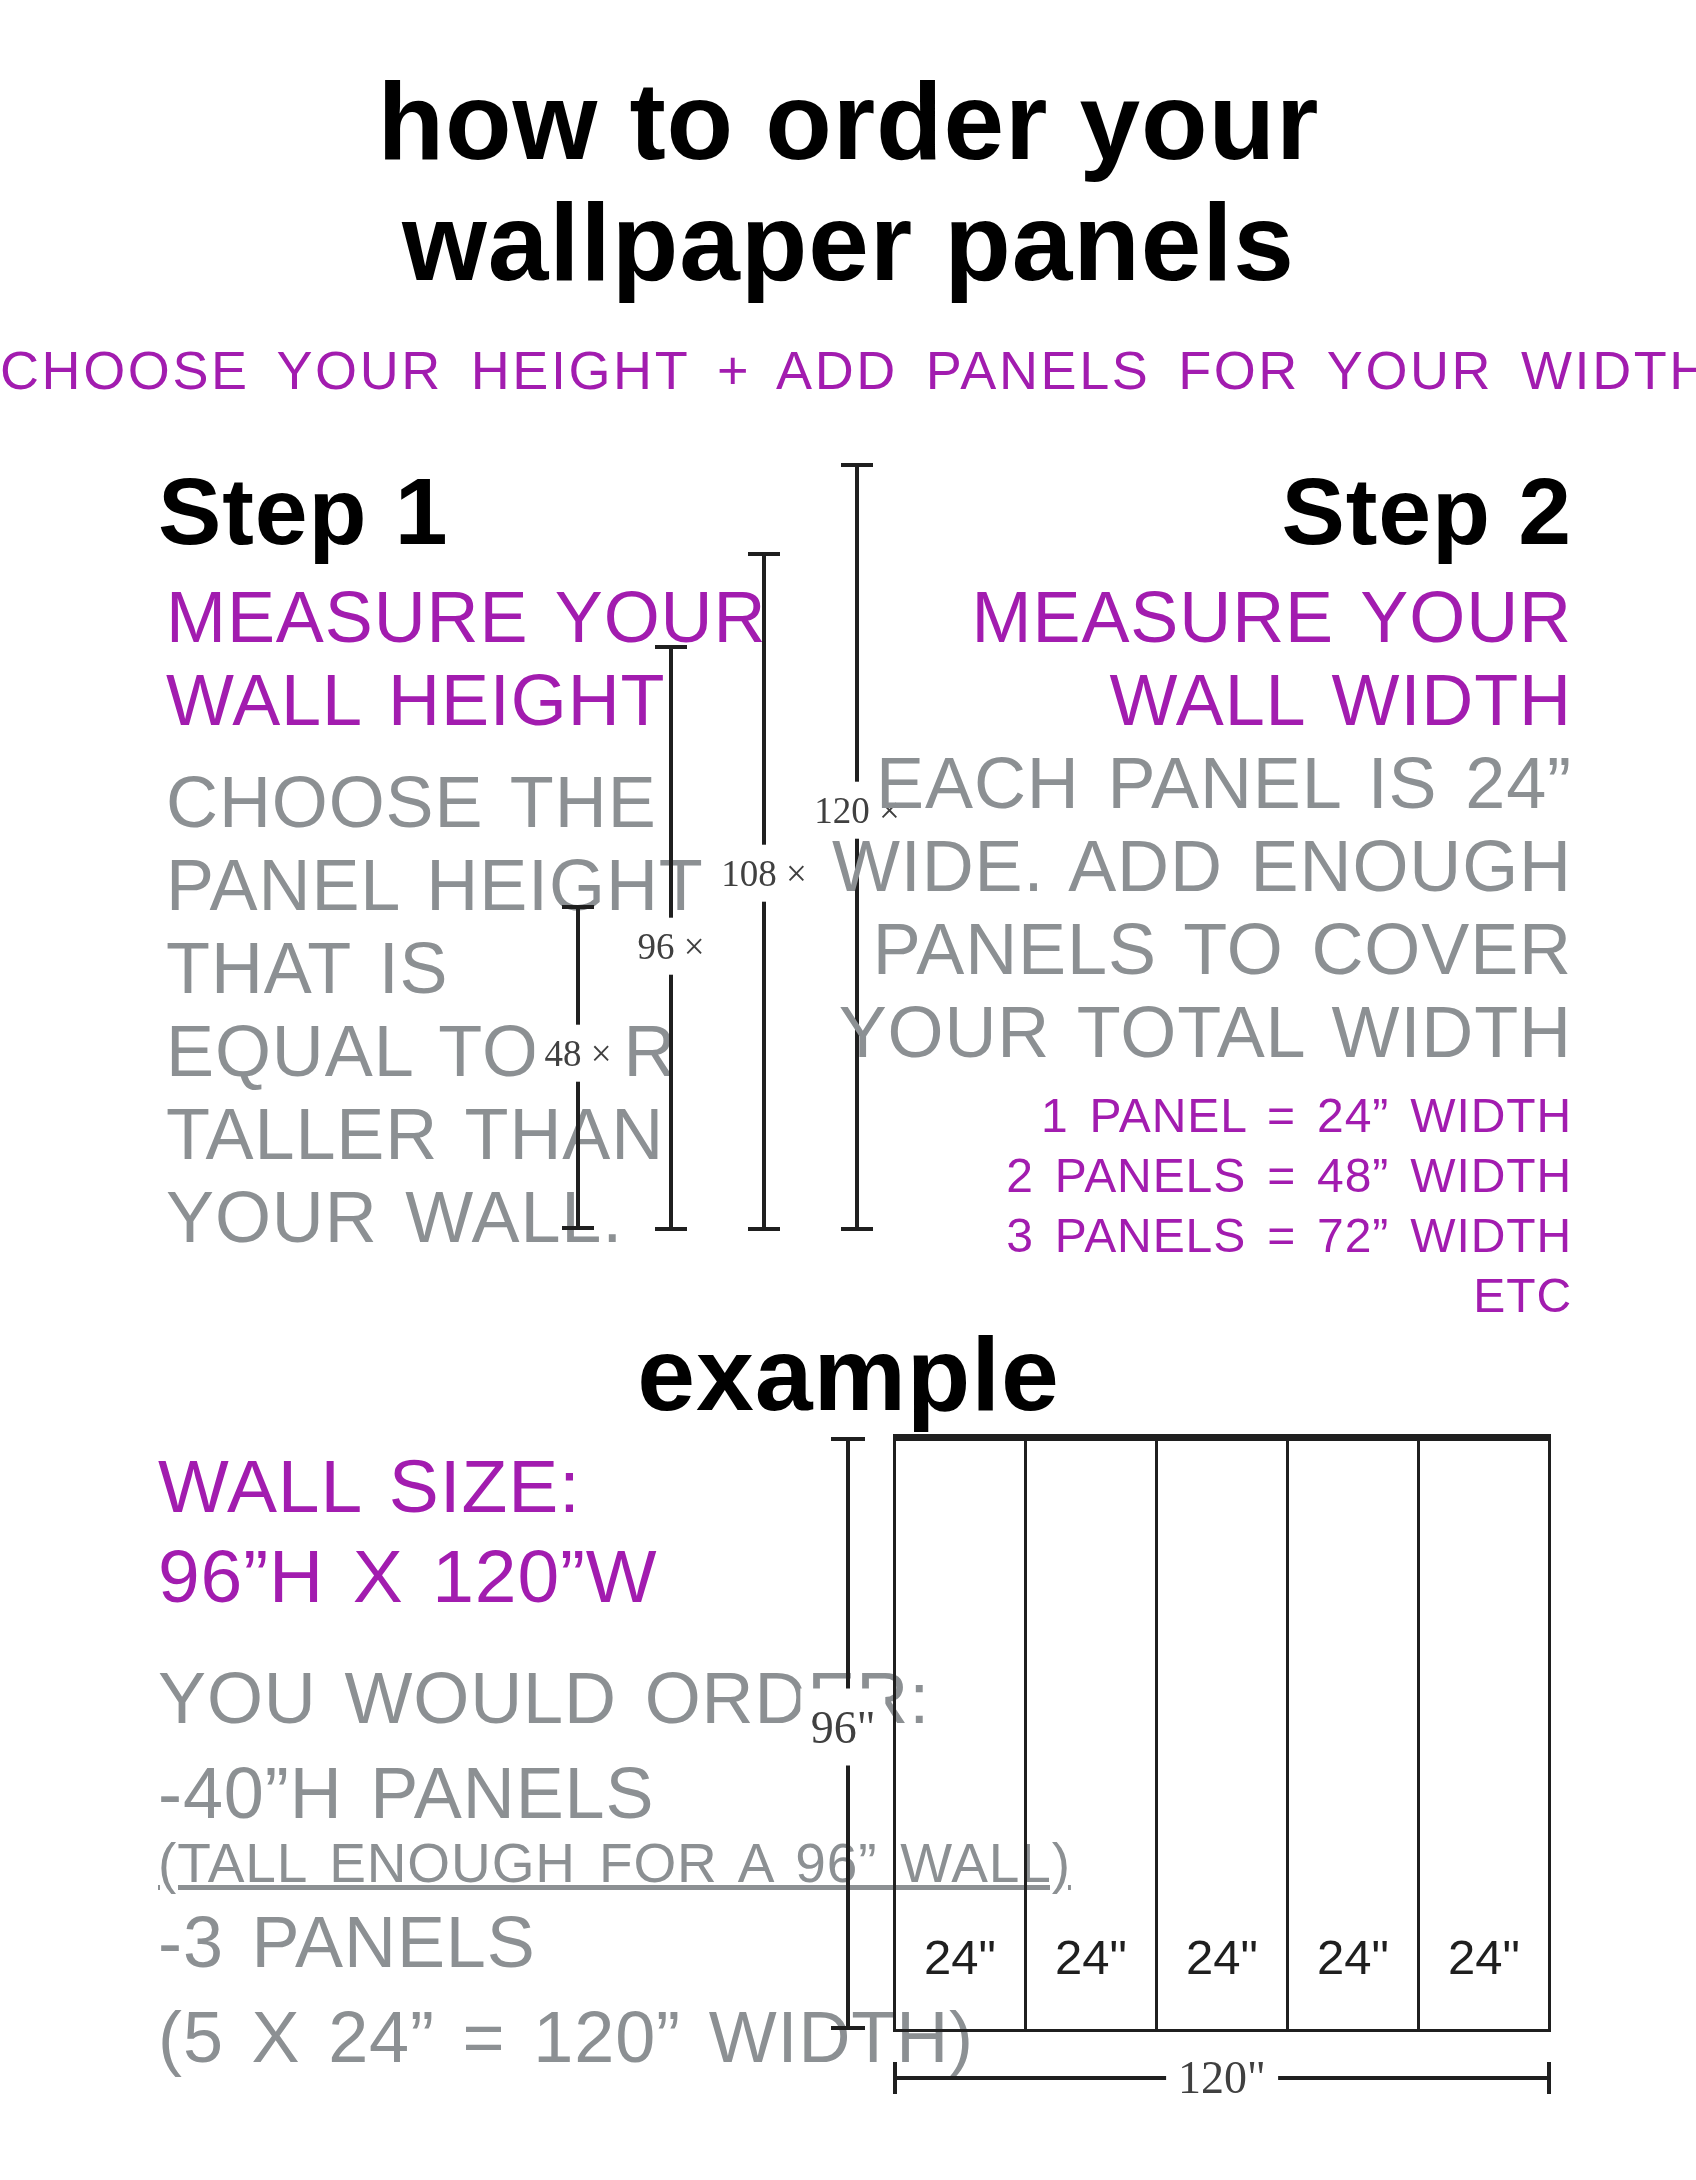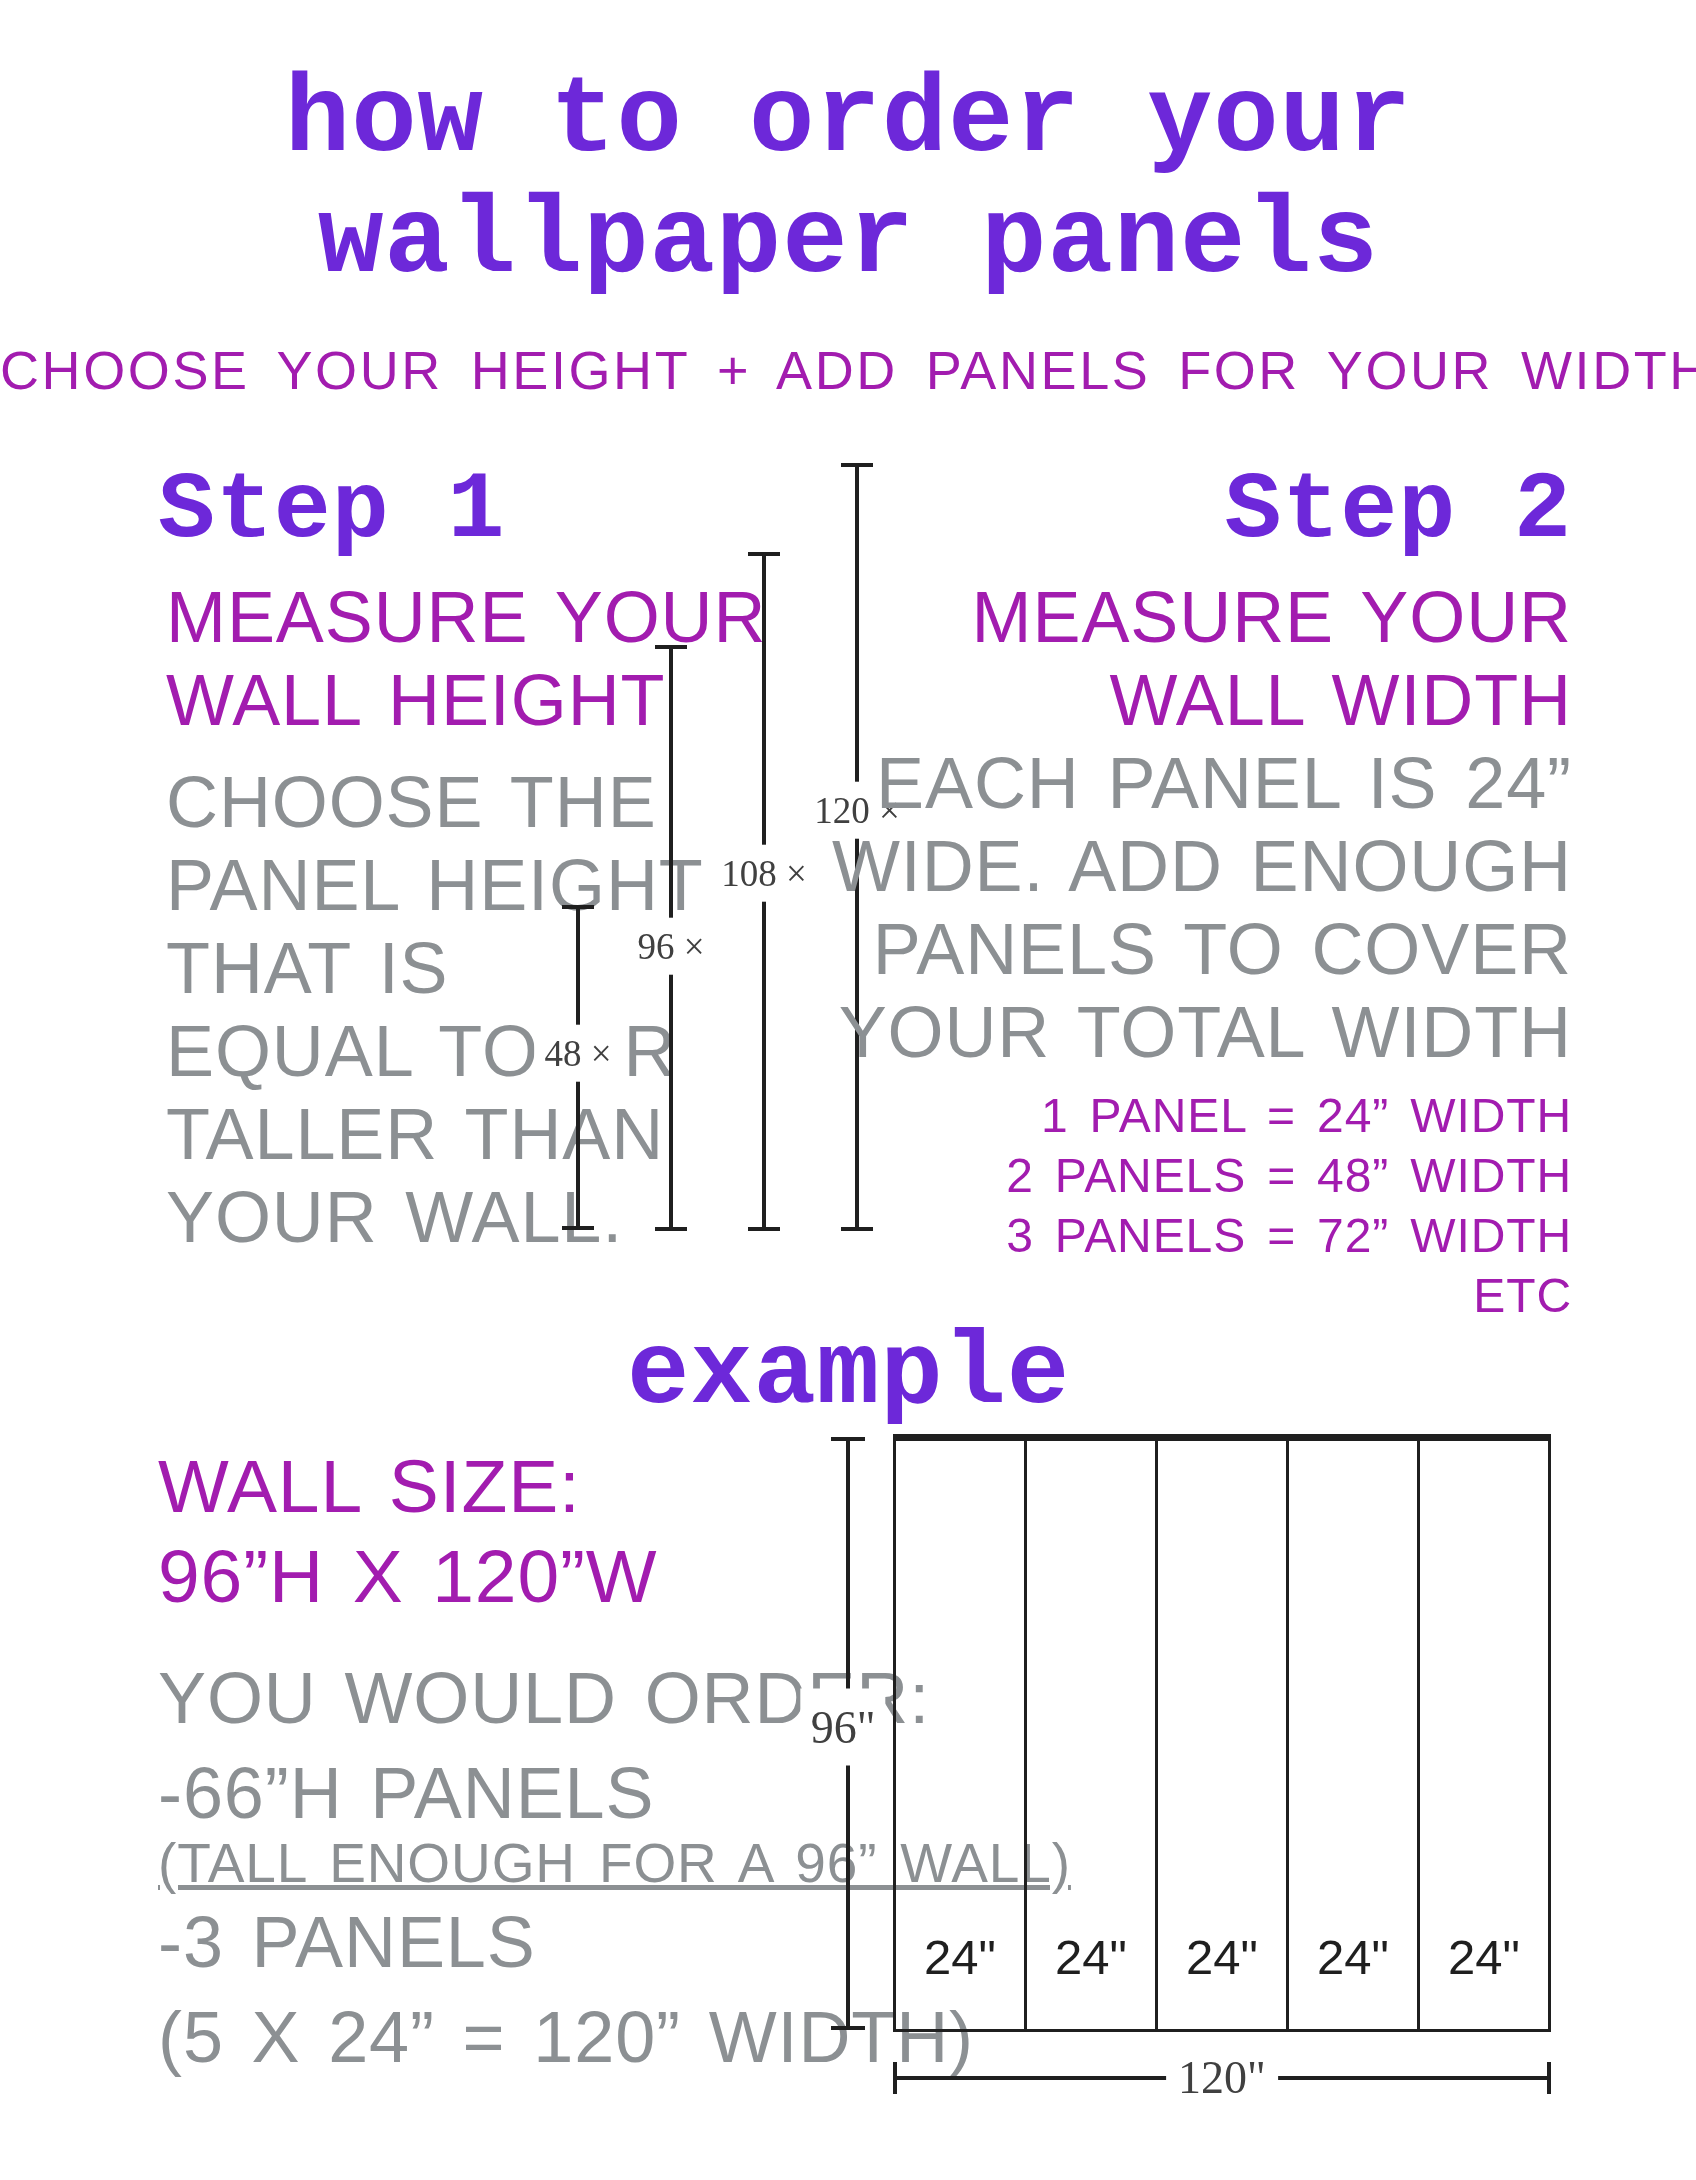--- a/index.html
+++ b/index.html
@@ -15,23 +15,23 @@
     overflow: hidden;
     font-family: "Liberation Sans", sans-serif;
   }
 
   
   .c-teal { color: #a21caf; }
   .c-gray { color: #8c9093; }
 
   
   .display {
-    font-family: Liberation Mono, monospace;
+    font-family: Liberation Sans, sans-serif;
     font-weight: 700;
-    color: #6d28d9;
+    color: #000000;
     letter-spacing: 0.9px;
   }
 
   
   .hand {
     font-family: "Liberation Sans", sans-serif;
     letter-spacing: 0.9px;
     word-spacing: 6.8px;
     white-space: nowrap;
   }
@@ -239,21 +239,21 @@
       <div class="hand">ETC</div>
     </div>
   </div>
 
   <div class="example-heading display">example</div>
 
   <div class="example-left">
     <div class="ex-line sz-big hand c-teal" data-class-bind="example.lines.0.color">WALL SIZE:</div>
     <div class="ex-line sz-big hand c-teal" data-class-bind="example.lines.1.color">96”H X 120”W</div>
     <div class="ex-line hand ex-gap c-gray" data-class-bind="example.lines.2.color">YOU WOULD ORDER:</div>
-    <div class="ex-line hand ex-gap-sm c-gray" data-class-bind="example.lines.3.color">-66”H PANELS</div>
+    <div class="ex-line hand ex-gap-sm c-gray" data-class-bind="example.lines.3.color">-40”H PANELS</div>
     <div class="ex-line sz-small hand c-gray" data-class-bind="example.lines.4.color">(TALL ENOUGH FOR A 96” WALL)</div>
     <div class="ex-line hand ex-gap-sm c-gray" data-class-bind="example.lines.5.color">-3 PANELS</div>
     <div class="ex-line hand ex-gap-sm c-gray" data-class-bind="example.lines.6.color">(5 X 24” = 120” WIDTH)</div>
   </div>
 
   <div class="vmeasure">
     <div class="cap top"></div>
     <div class="cap bot"></div>
     <div class="mlabel">96"</div>
   </div>

